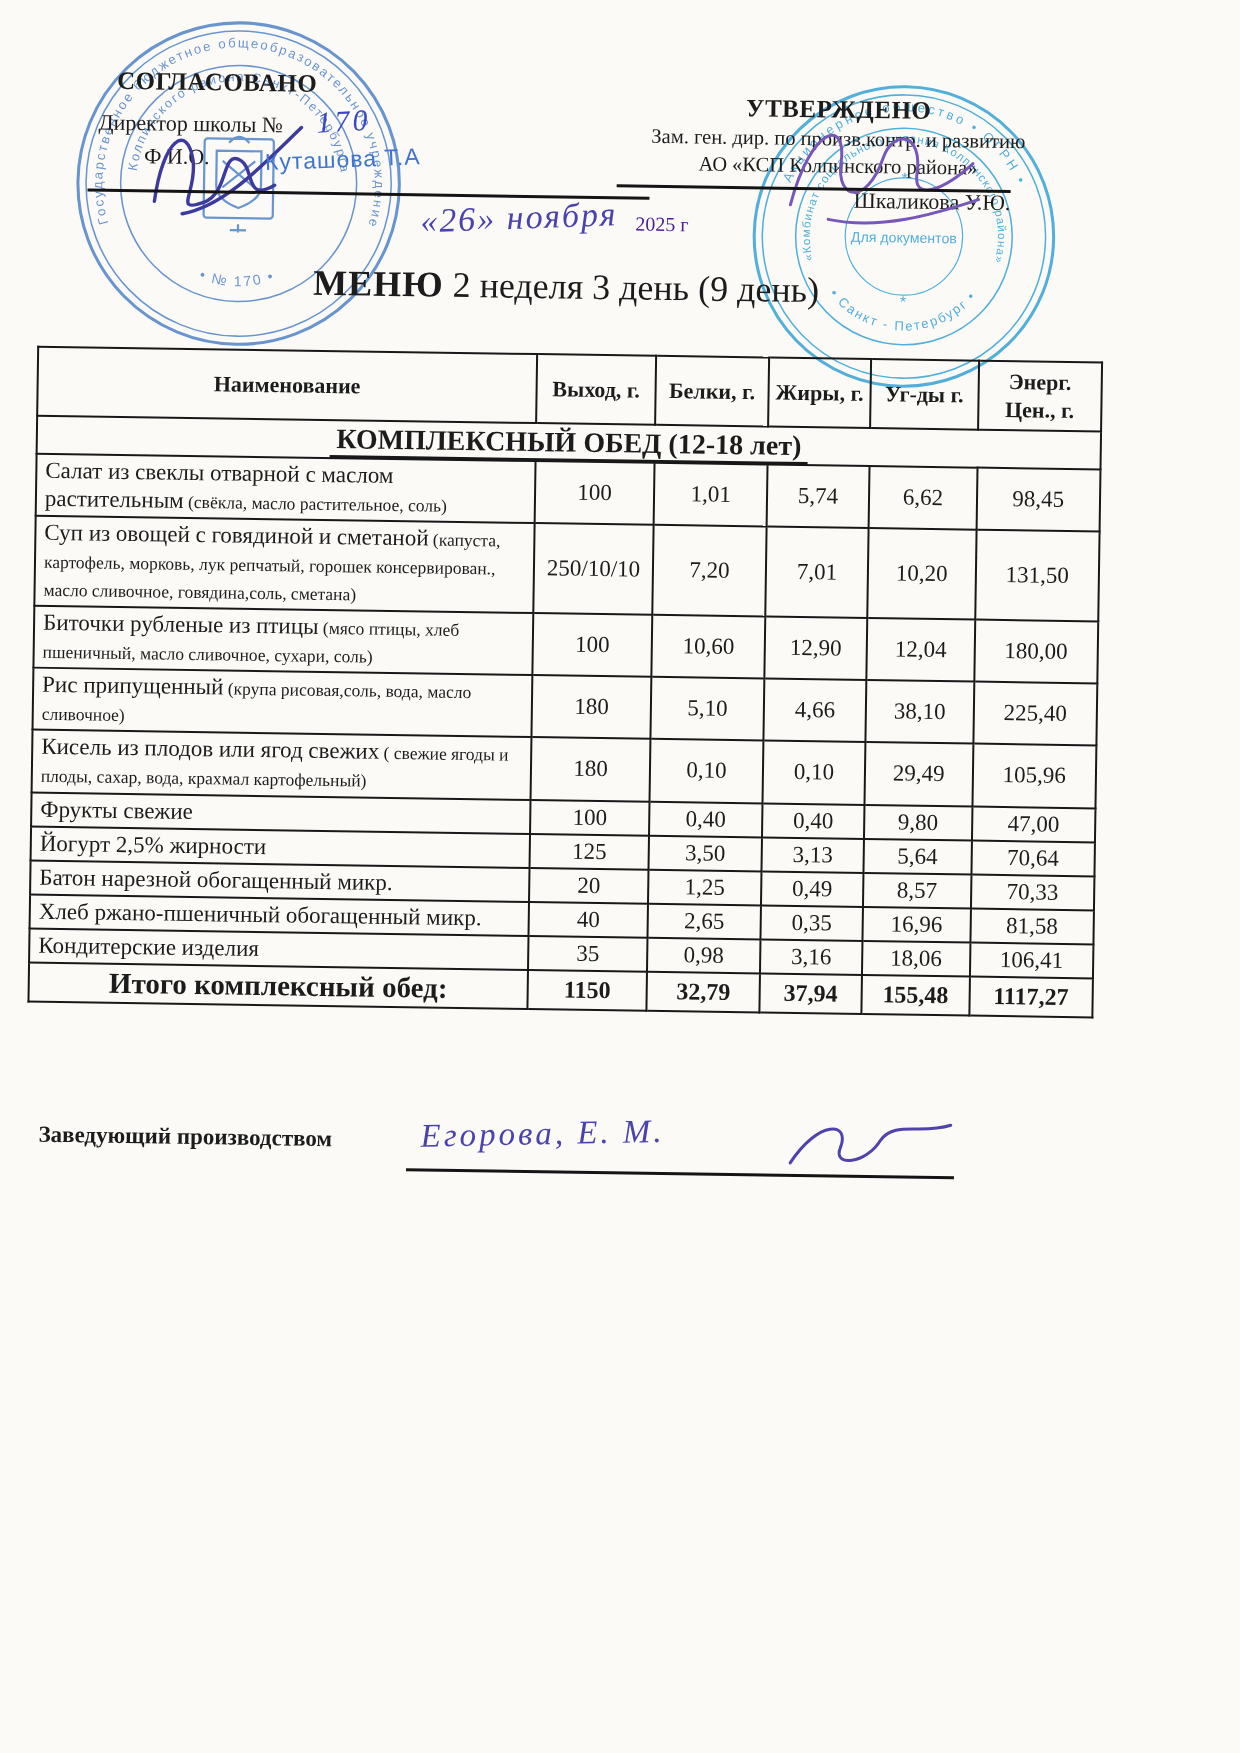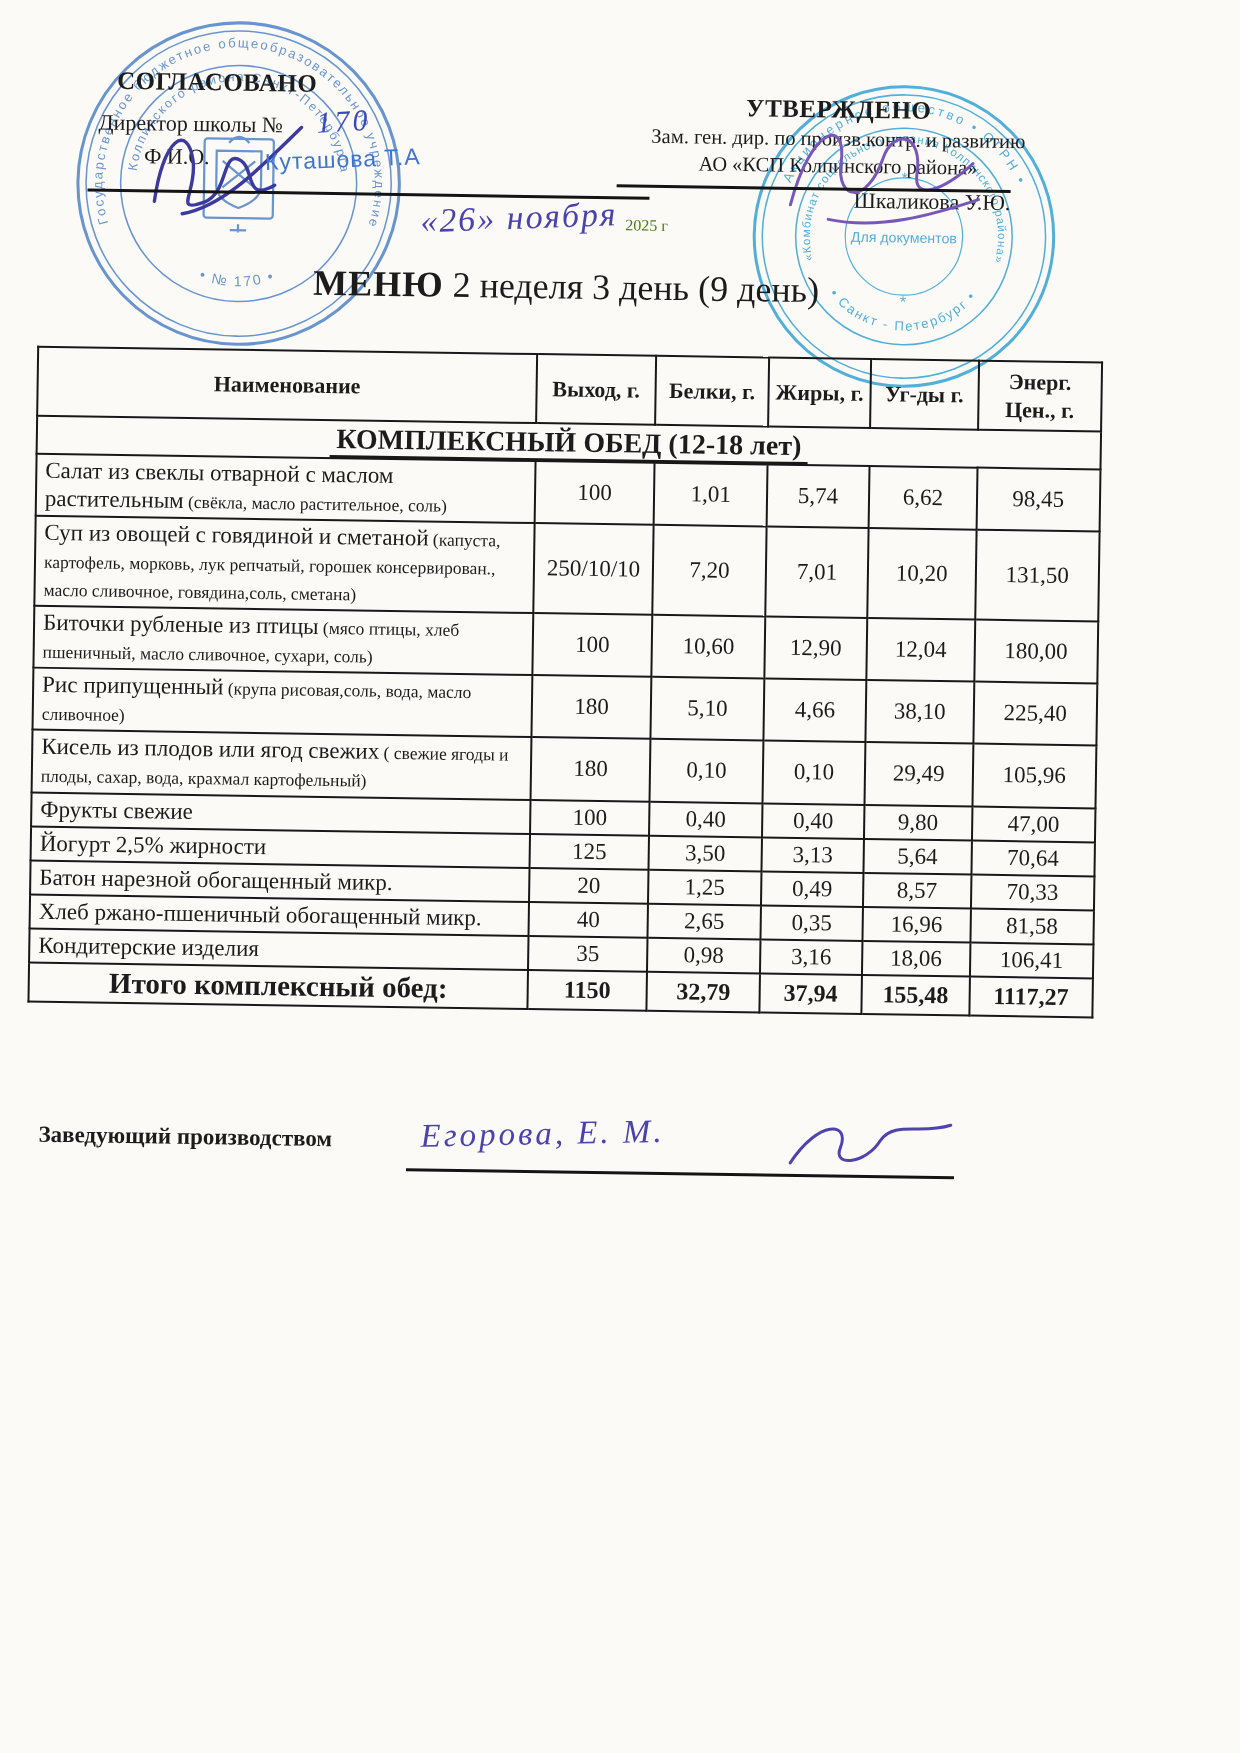--- a/index.html
+++ b/index.html
@@ -34,21 +34,21 @@
   .rule{position:absolute;background:#141414;height:3px;}
   .rule-left{left:85px;top:188px;width:562px;}
   .rule-right{left:614px;top:176px;width:394px;}
   .appr-right{position:absolute;left:628px;top:84px;width:414px;text-align:center;}
   .ar-line{font-size:20.5px;margin-top:4px;white-space:nowrap;}
   .ar-signer{font-size:22px;margin-top:10px;text-align:right;padding-right:34px;}
   .sig{position:absolute;}
   
   .date-line{position:absolute;left:418px;top:192px;width:420px;}
   .date-hand{font-size:34px;letter-spacing:2px;display:inline-block;transform:rotate(-3deg);}
-  .date-year{font-size:16px;margin-left:4px;color:#4d7c0f;}
+  .date-year{font-size:20px;margin-left:14px;color:#4c1d95;}
   
   .menu-title{position:absolute;left:0;top:258px;width:1130px;text-align:center;font-size:36px;}
   .menu-title b{letter-spacing:1px;}
   
   table.menu{
     position:absolute;left:37px;top:346px;width:1066px;
     border-collapse:collapse;table-layout:fixed;
   }
   table.menu th,table.menu td{border:2.4px solid #181818;padding:2px 8px;}
   table.menu th{font-size:22px;font-weight:bold;text-align:center;padding:6px 2px;line-height:1.25;}

